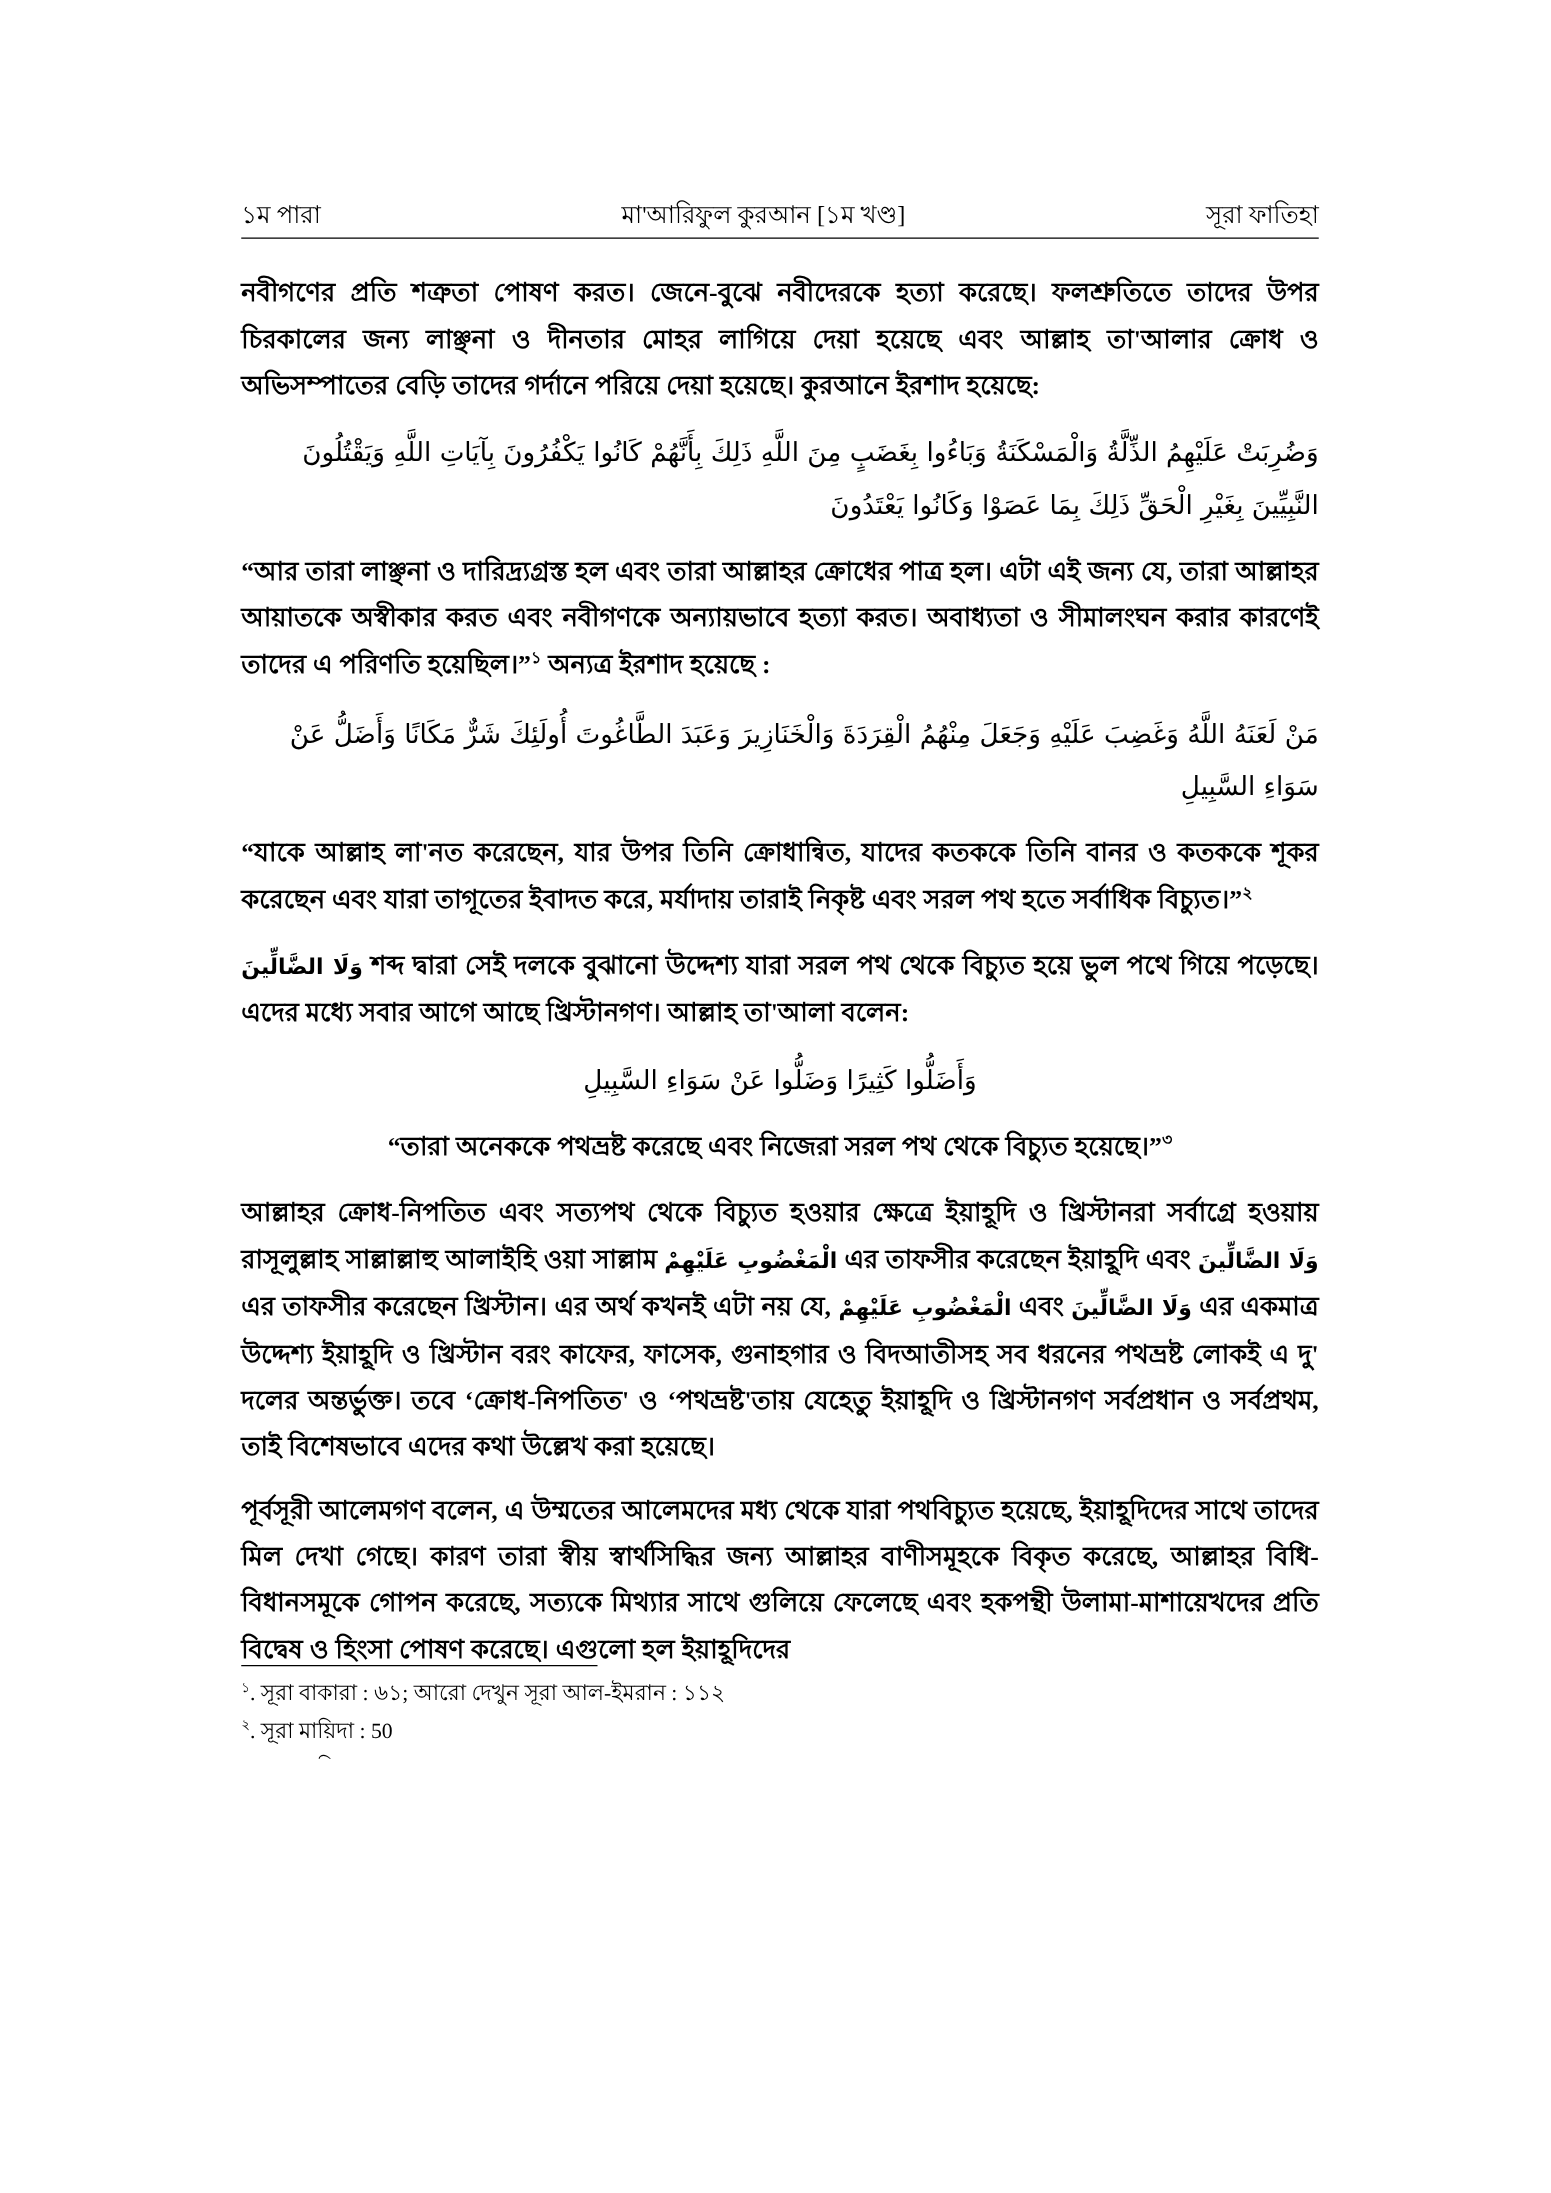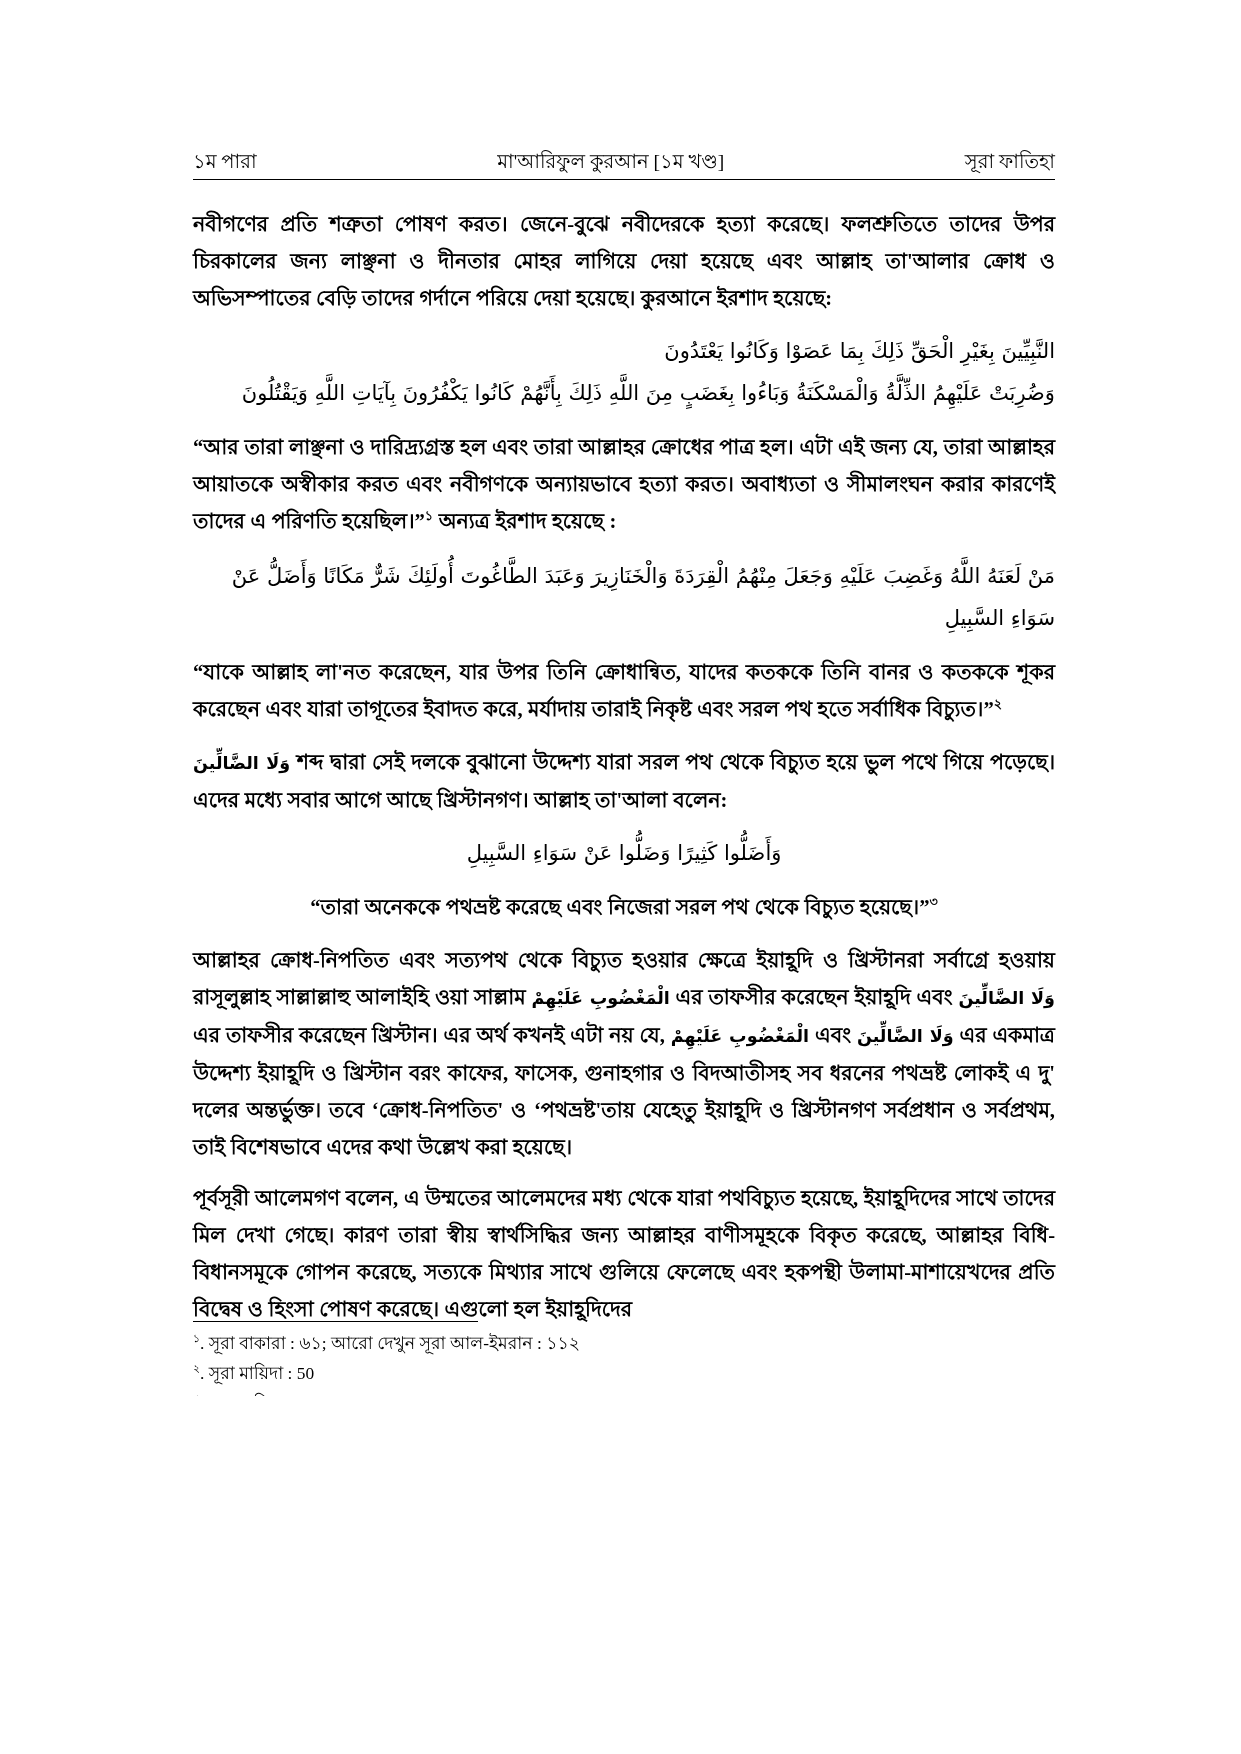--- a/index.html
+++ b/index.html
@@ -10,21 +10,21 @@
   }
   body {
     font-family: "Liberation Serif", "DejaVu Serif", serif;
     color: #000000;
   }
 
   .page {
     position: relative;
     width: 1241px;
     height: 1396px;
-    margin: 0 auto;
+    margin: 11px auto;
     background: #ffffff;
     box-sizing: border-box;
     overflow: hidden;
   }
 
   .page-inner {
     position: absolute;
     left: 193px;
     top: 150px;
     width: 862px;
@@ -154,22 +154,22 @@
     <div class="running-head">
       <span class="rh-left">১ম পারা</span>
       <span class="rh-center">মা'আরিফুল কুরআন [১ম খণ্ড]</span>
       <span class="rh-right">সূরা ফাতিহা</span>
     </div>
     <hr class="head-rule">
 
     <p class="bn">নবীগণের প্রতি শত্রুতা পোষণ করত। জেনে-বুঝে নবীদেরকে হত্যা করেছে। ফলশ্রুতিতে তাদের উপর চিরকালের জন্য লাঞ্ছনা ও দীনতার মোহর লাগিয়ে দেয়া হয়েছে এবং আল্লাহ তা'আলার ক্রোধ ও অভিসম্পাতের বেড়ি তাদের গর্দানে পরিয়ে দেয়া হয়েছে। কুরআনে ইরশাদ হয়েছে:</p>
 
     <div class="ar-block">
+      <span class="ar-line">وَضُرِبَتْ عَلَيْهِمُ الذِّلَّةُ وَالْمَسْكَنَةُ وَبَاءُوا بِغَضَبٍ مِنَ اللَّهِ ذَلِكَ بِأَنَّهُمْ كَانُوا يَكْفُرُونَ بِآيَاتِ اللَّهِ وَيَقْتُلُونَ</span>
       <span class="ar-line">النَّبِيِّينَ بِغَيْرِ الْحَقِّ ذَلِكَ بِمَا عَصَوْا وَكَانُوا يَعْتَدُونَ</span>
-      <span class="ar-line">وَضُرِبَتْ عَلَيْهِمُ الذِّلَّةُ وَالْمَسْكَنَةُ وَبَاءُوا بِغَضَبٍ مِنَ اللَّهِ ذَلِكَ بِأَنَّهُمْ كَانُوا يَكْفُرُونَ بِآيَاتِ اللَّهِ وَيَقْتُلُونَ</span>
     </div>
 
     <p class="bn translation"><span>“আর তারা লাঞ্ছনা ও দারিদ্র্যগ্রস্ত হল এবং তারা আল্লাহর ক্রোধের পাত্র হল। এটা এই জন্য যে, তারা আল্লাহর আয়াতকে অস্বীকার করত এবং নবীগণকে অন্যায়ভাবে হত্যা করত। অবাধ্যতা ও সীমালংঘন করার কারণেই তাদের এ পরিণতি হয়েছিল।”</span><sup class="fn">১</sup><span> অন্যত্র ইরশাদ হয়েছে :</span></p>
 
     <div class="ar-block">
       <span class="ar-line">مَنْ لَعَنَهُ اللَّهُ وَغَضِبَ عَلَيْهِ وَجَعَلَ مِنْهُمُ الْقِرَدَةَ وَالْخَنَازِيرَ وَعَبَدَ الطَّاغُوتَ أُولَئِكَ شَرٌّ مَكَانًا وَأَضَلُّ عَنْ</span>
       <span class="ar-line">سَوَاءِ السَّبِيلِ</span>
     </div>
 
     <p class="bn translation"><span>“যাকে আল্লাহ লা'নত করেছেন, যার উপর তিনি ক্রোধান্বিত, যাদের কতককে তিনি বানর ও কতককে শূকর করেছেন এবং যারা তাগূতের ইবাদত করে, মর্যাদায় তারাই নিকৃষ্ট এবং সরল পথ হতে সর্বাধিক বিচ্যুত।”</span><sup class="fn">২</sup></p>

